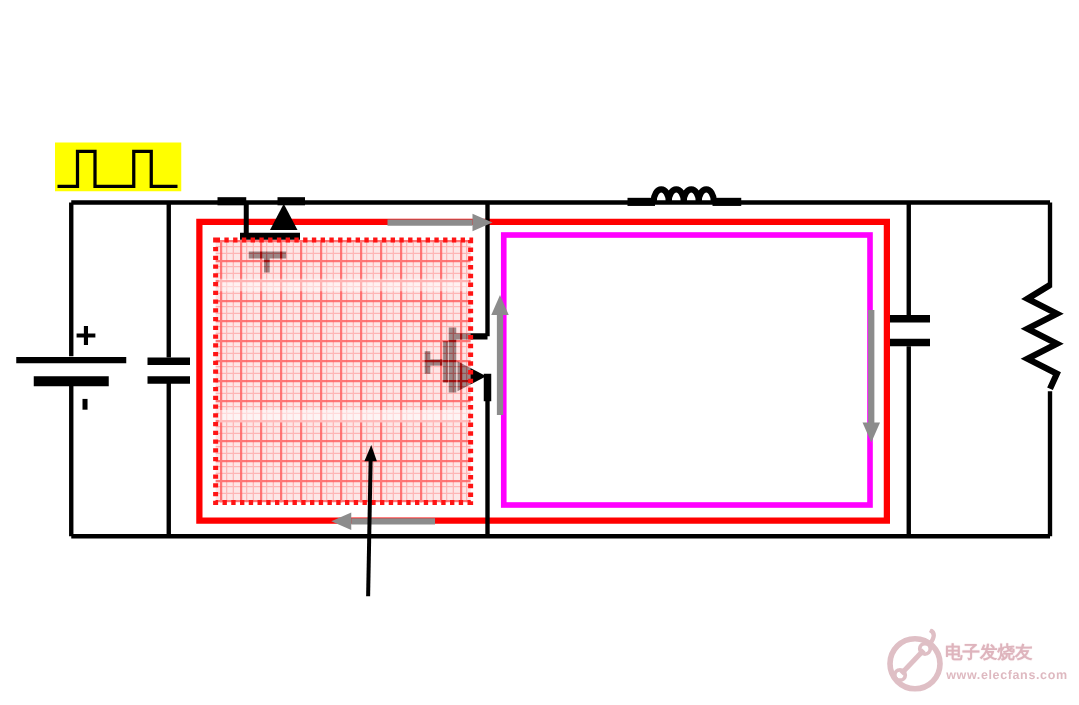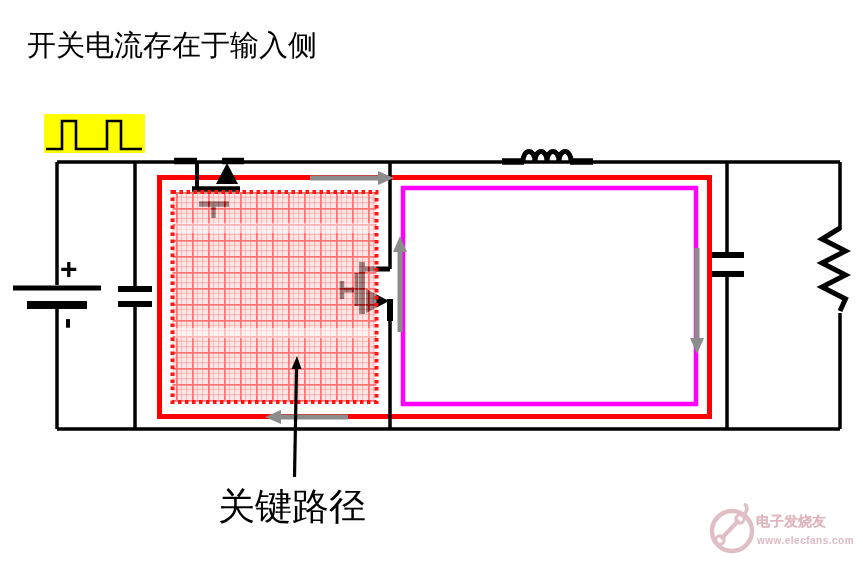--- a/index.html
+++ b/index.html
@@ -20,21 +20,20 @@
   .wm-brand{position:absolute;left:56px;top:17px;font-size:14px;font-weight:700;color:#d9a8b2;
             white-space:nowrap;text-shadow:0 0 1px #e8c4ca;}
   .wm-site{position:absolute;left:57px;top:39px;font-size:10px;font-weight:700;color:#d9adb6;
            white-space:nowrap;letter-spacing:0.5px;}
 </style>
 </head>
 <body>
 
 <div class="stage">
 
-  <div class="title">开关电流存在于输入侧</div>
 
   <div class="pulse-box">
     <svg width="101" height="39" viewBox="0 0 101 39">
       <path d="M2,35 H18 V7 H32 V35 H63 V7 H77 V35 H98" fill="none" stroke="#000" stroke-width="2.6"></path>
     </svg>
   </div>
 
   <svg class="circuit" width="863" height="564" viewBox="0 0 863 564">
     <defs>
       <pattern id="hatch" width="16" height="16" patternUnits="userSpaceOnUse">
@@ -120,21 +119,20 @@
 
     <g>
       <line x1="294.5" y1="477" x2="296.5" y2="368" stroke="#000" stroke-width="3.2"></line>
       <polygon points="291.5,369 301.5,369 297,356" fill="#000"></polygon>
     </g>
   </svg>
 
   <div class="plus-label">+</div>
   <div class="minus-label">-</div>
 
-  <div class="callout-label">关键路径</div>
 
   <div class="watermark">
     <svg class="wm-logo" width="50" height="52" viewBox="0 0 50 52">
       <circle cx="24" cy="28" r="20" fill="none" stroke="#dab4bc" stroke-width="4.5"></circle>
       <line x1="13" y1="36" x2="31" y2="17" stroke="#dab4bc" stroke-width="4"></line>
       <circle cx="12" cy="37" r="4.2" fill="none" stroke="#dab4bc" stroke-width="3"></circle>
       <circle cx="32" cy="16" r="4.2" fill="none" stroke="#dab4bc" stroke-width="3"></circle>
       <path d="M36,12 Q42,4 36,1" fill="none" stroke="#dab4bc" stroke-width="3.5"></path>
     </svg>
     <div class="wm-brand">电子发烧友</div>

